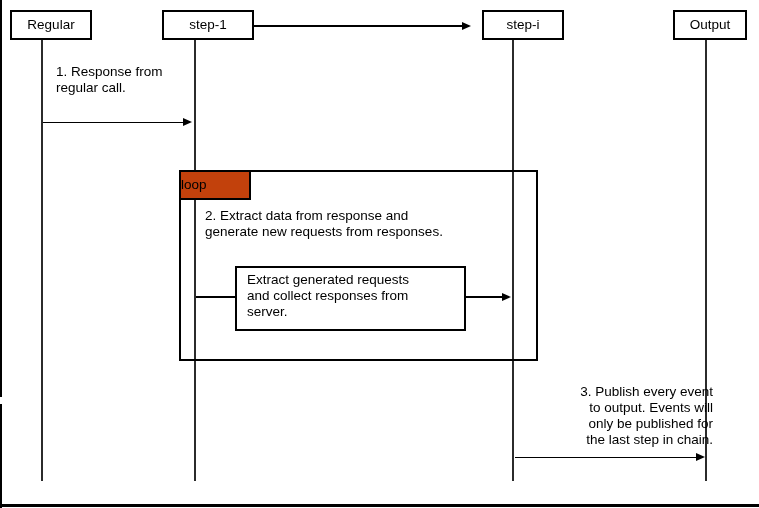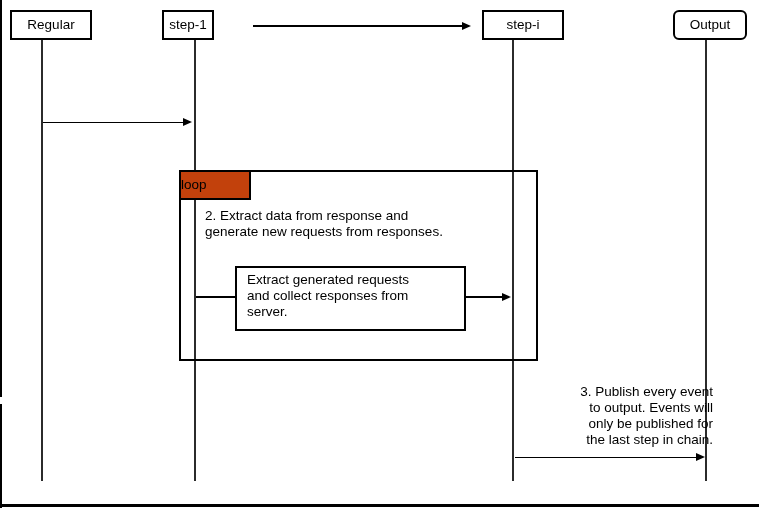--- a/index.html
+++ b/index.html
@@ -27,23 +27,23 @@
   .ll-stepi   { left: 512px; }
   .ll-output  { left: 705px; }
 
   
   .actor {
     position: absolute; top: 10px; height: 30px;
     border: 2px solid #000; background: #fff; box-sizing: border-box;
     display: flex; align-items: center; justify-content: center;
   }
   .actor-regular { left: 10px;  width: 82px; }
-  .actor-step1   { left: 162px; width: 52px; }
+  .actor-step1   { left: 162px; width: 92px; }
   .actor-stepi   { left: 482px; width: 82px; }
-  .actor-output  { left: 673px; width: 74px; border-radius: 6px; }
+  .actor-output  { left: 673px; width: 74px; }
 
   
   .arrow { position: absolute; height: 9px; }
   .arrow::before {
     content: ""; position: absolute; left: 0; right: 2px; top: 50%;
     margin-top: -0.75px; height: 1.5px; background: #000;
   }
   .arrow::after {
     content: ""; position: absolute; right: 0; top: 50%; margin-top: -4.5px;
     width: 0; height: 0;
@@ -105,20 +105,22 @@
   <div class="actor actor-step1">
     <span>step-1</span>
   </div>
   <div class="actor actor-stepi">
     <span>step-i</span>
   </div>
   <div class="actor actor-output">
     <span>Output</span>
   </div>
 
+  <div class="note note-m1">1. Response from
+regular call.</div>
   <div class="arrow arrow-m1"></div>
 
   <div class="loop-box"></div>
   <div class="loop-label">
     <span>loop</span>
   </div>
 
   <div class="note note-m2">2. Extract data from response and
 generate new requests from responses.</div>
 

